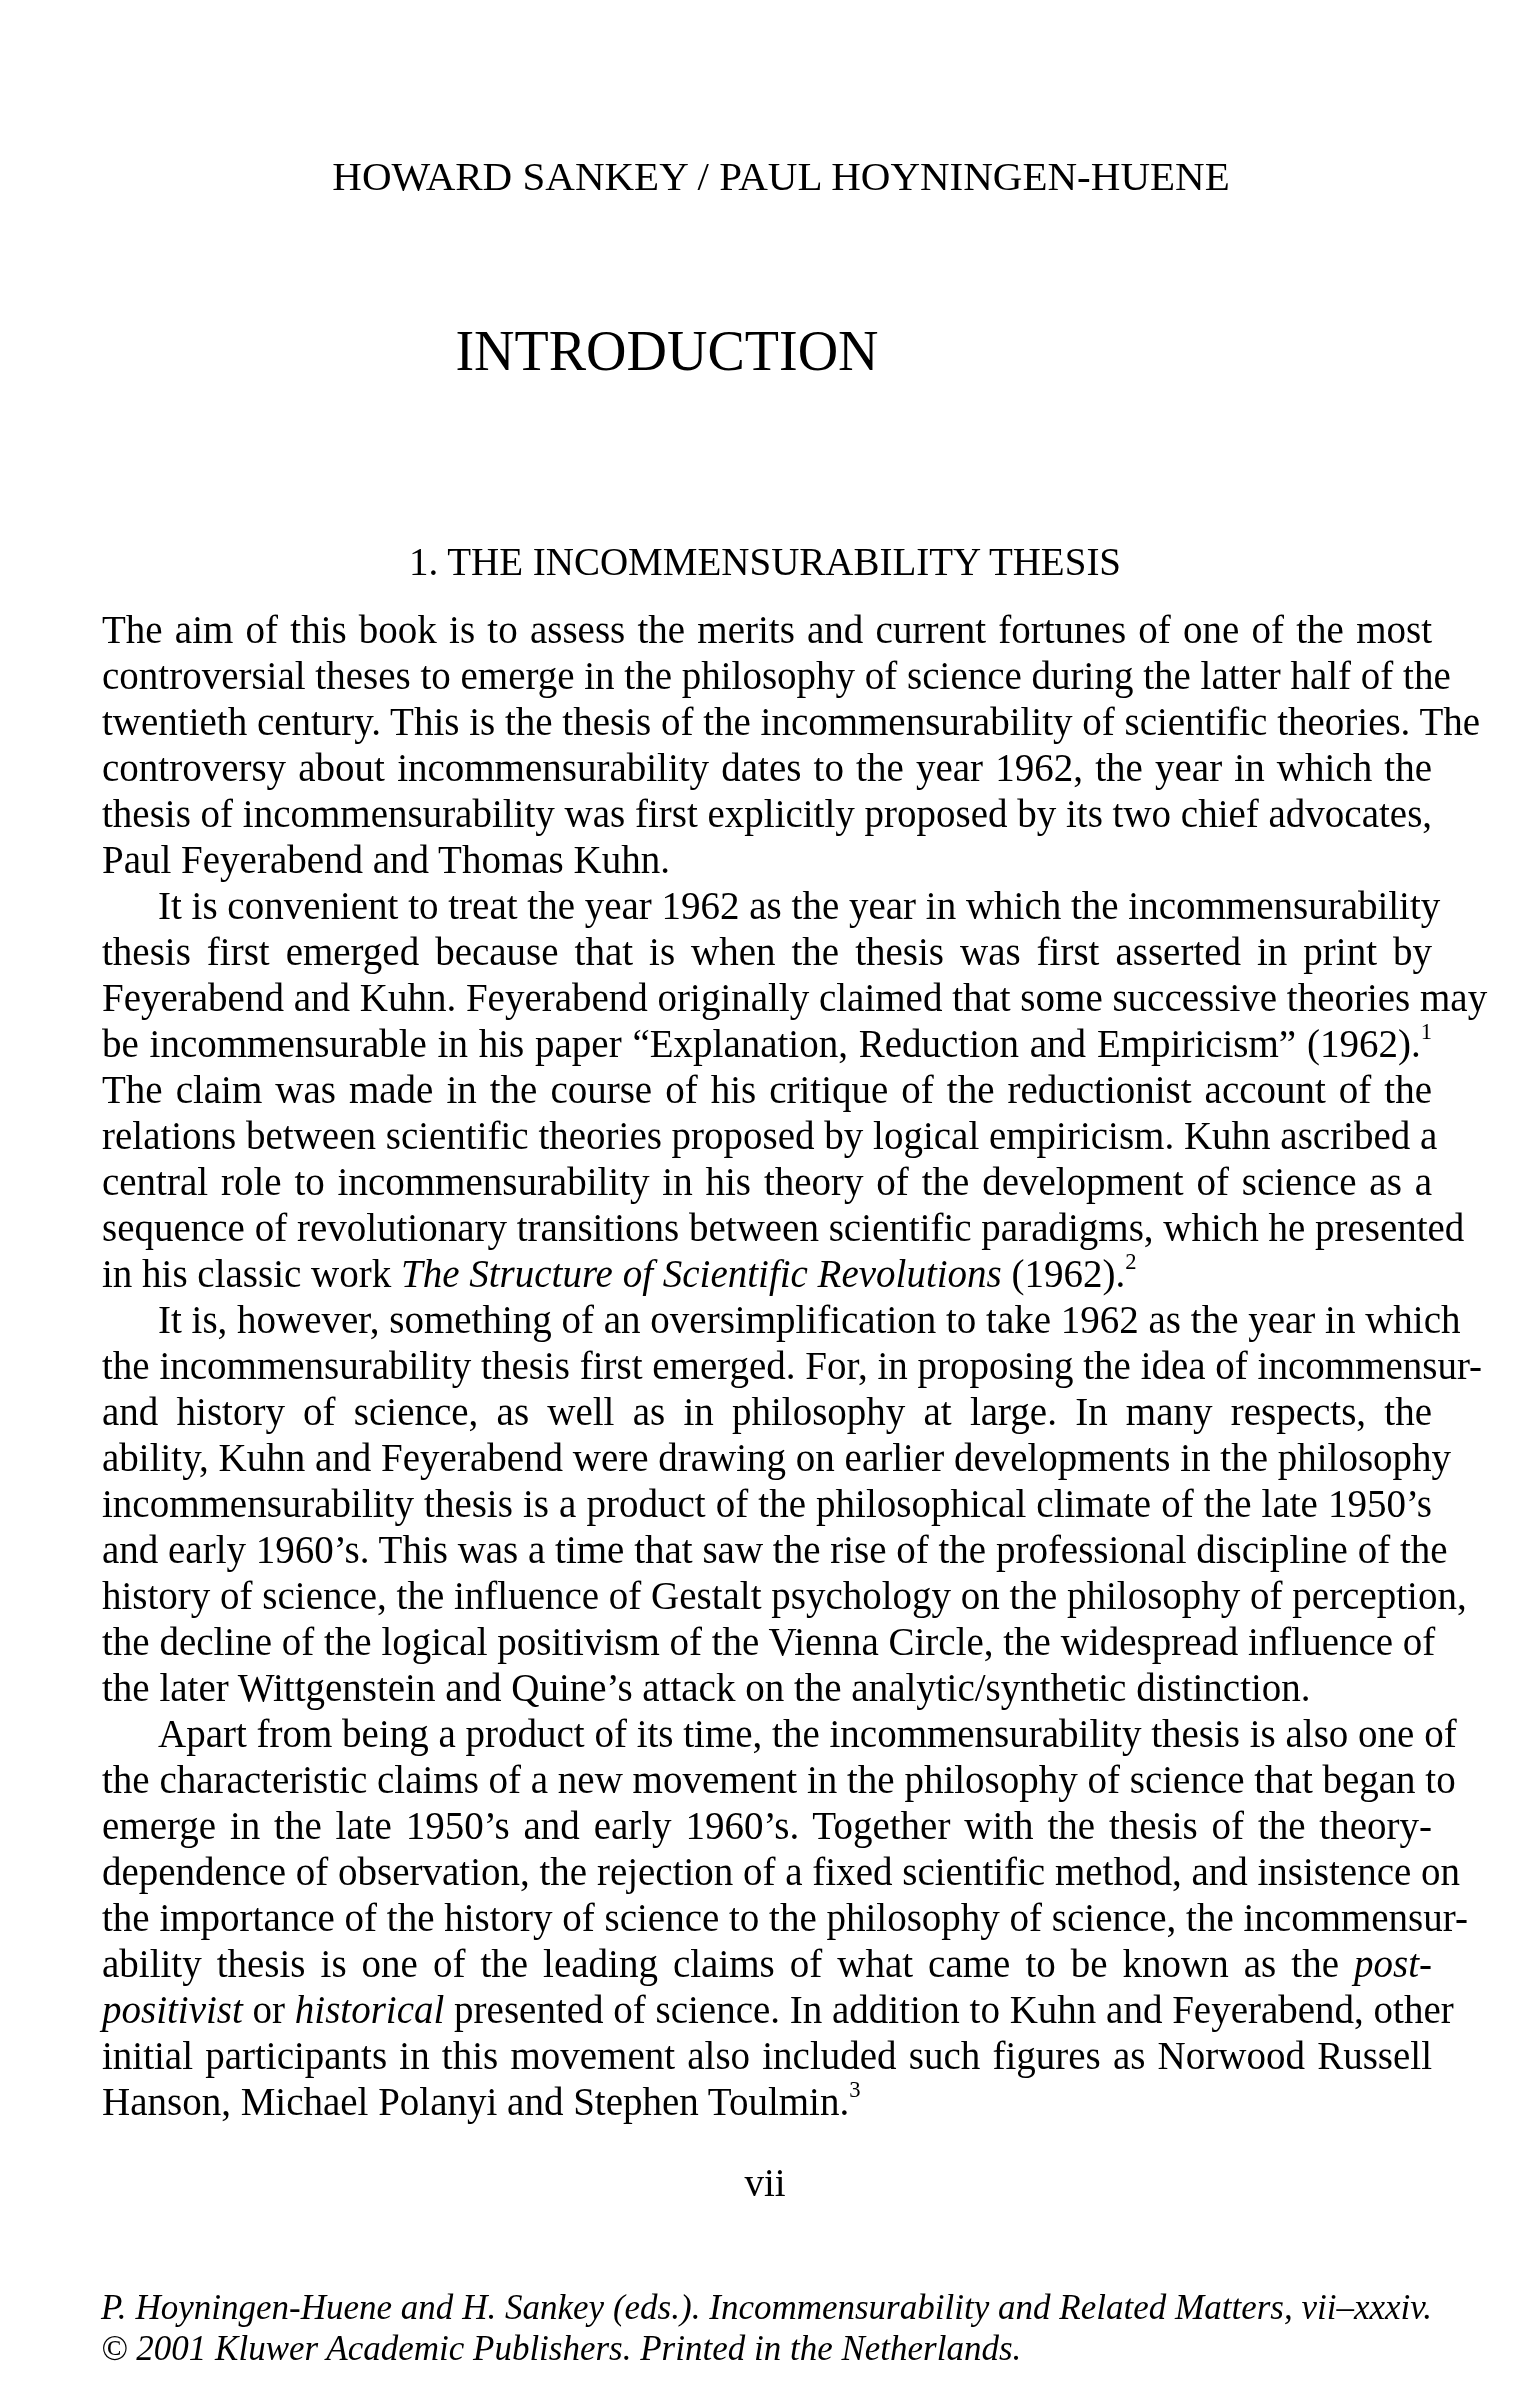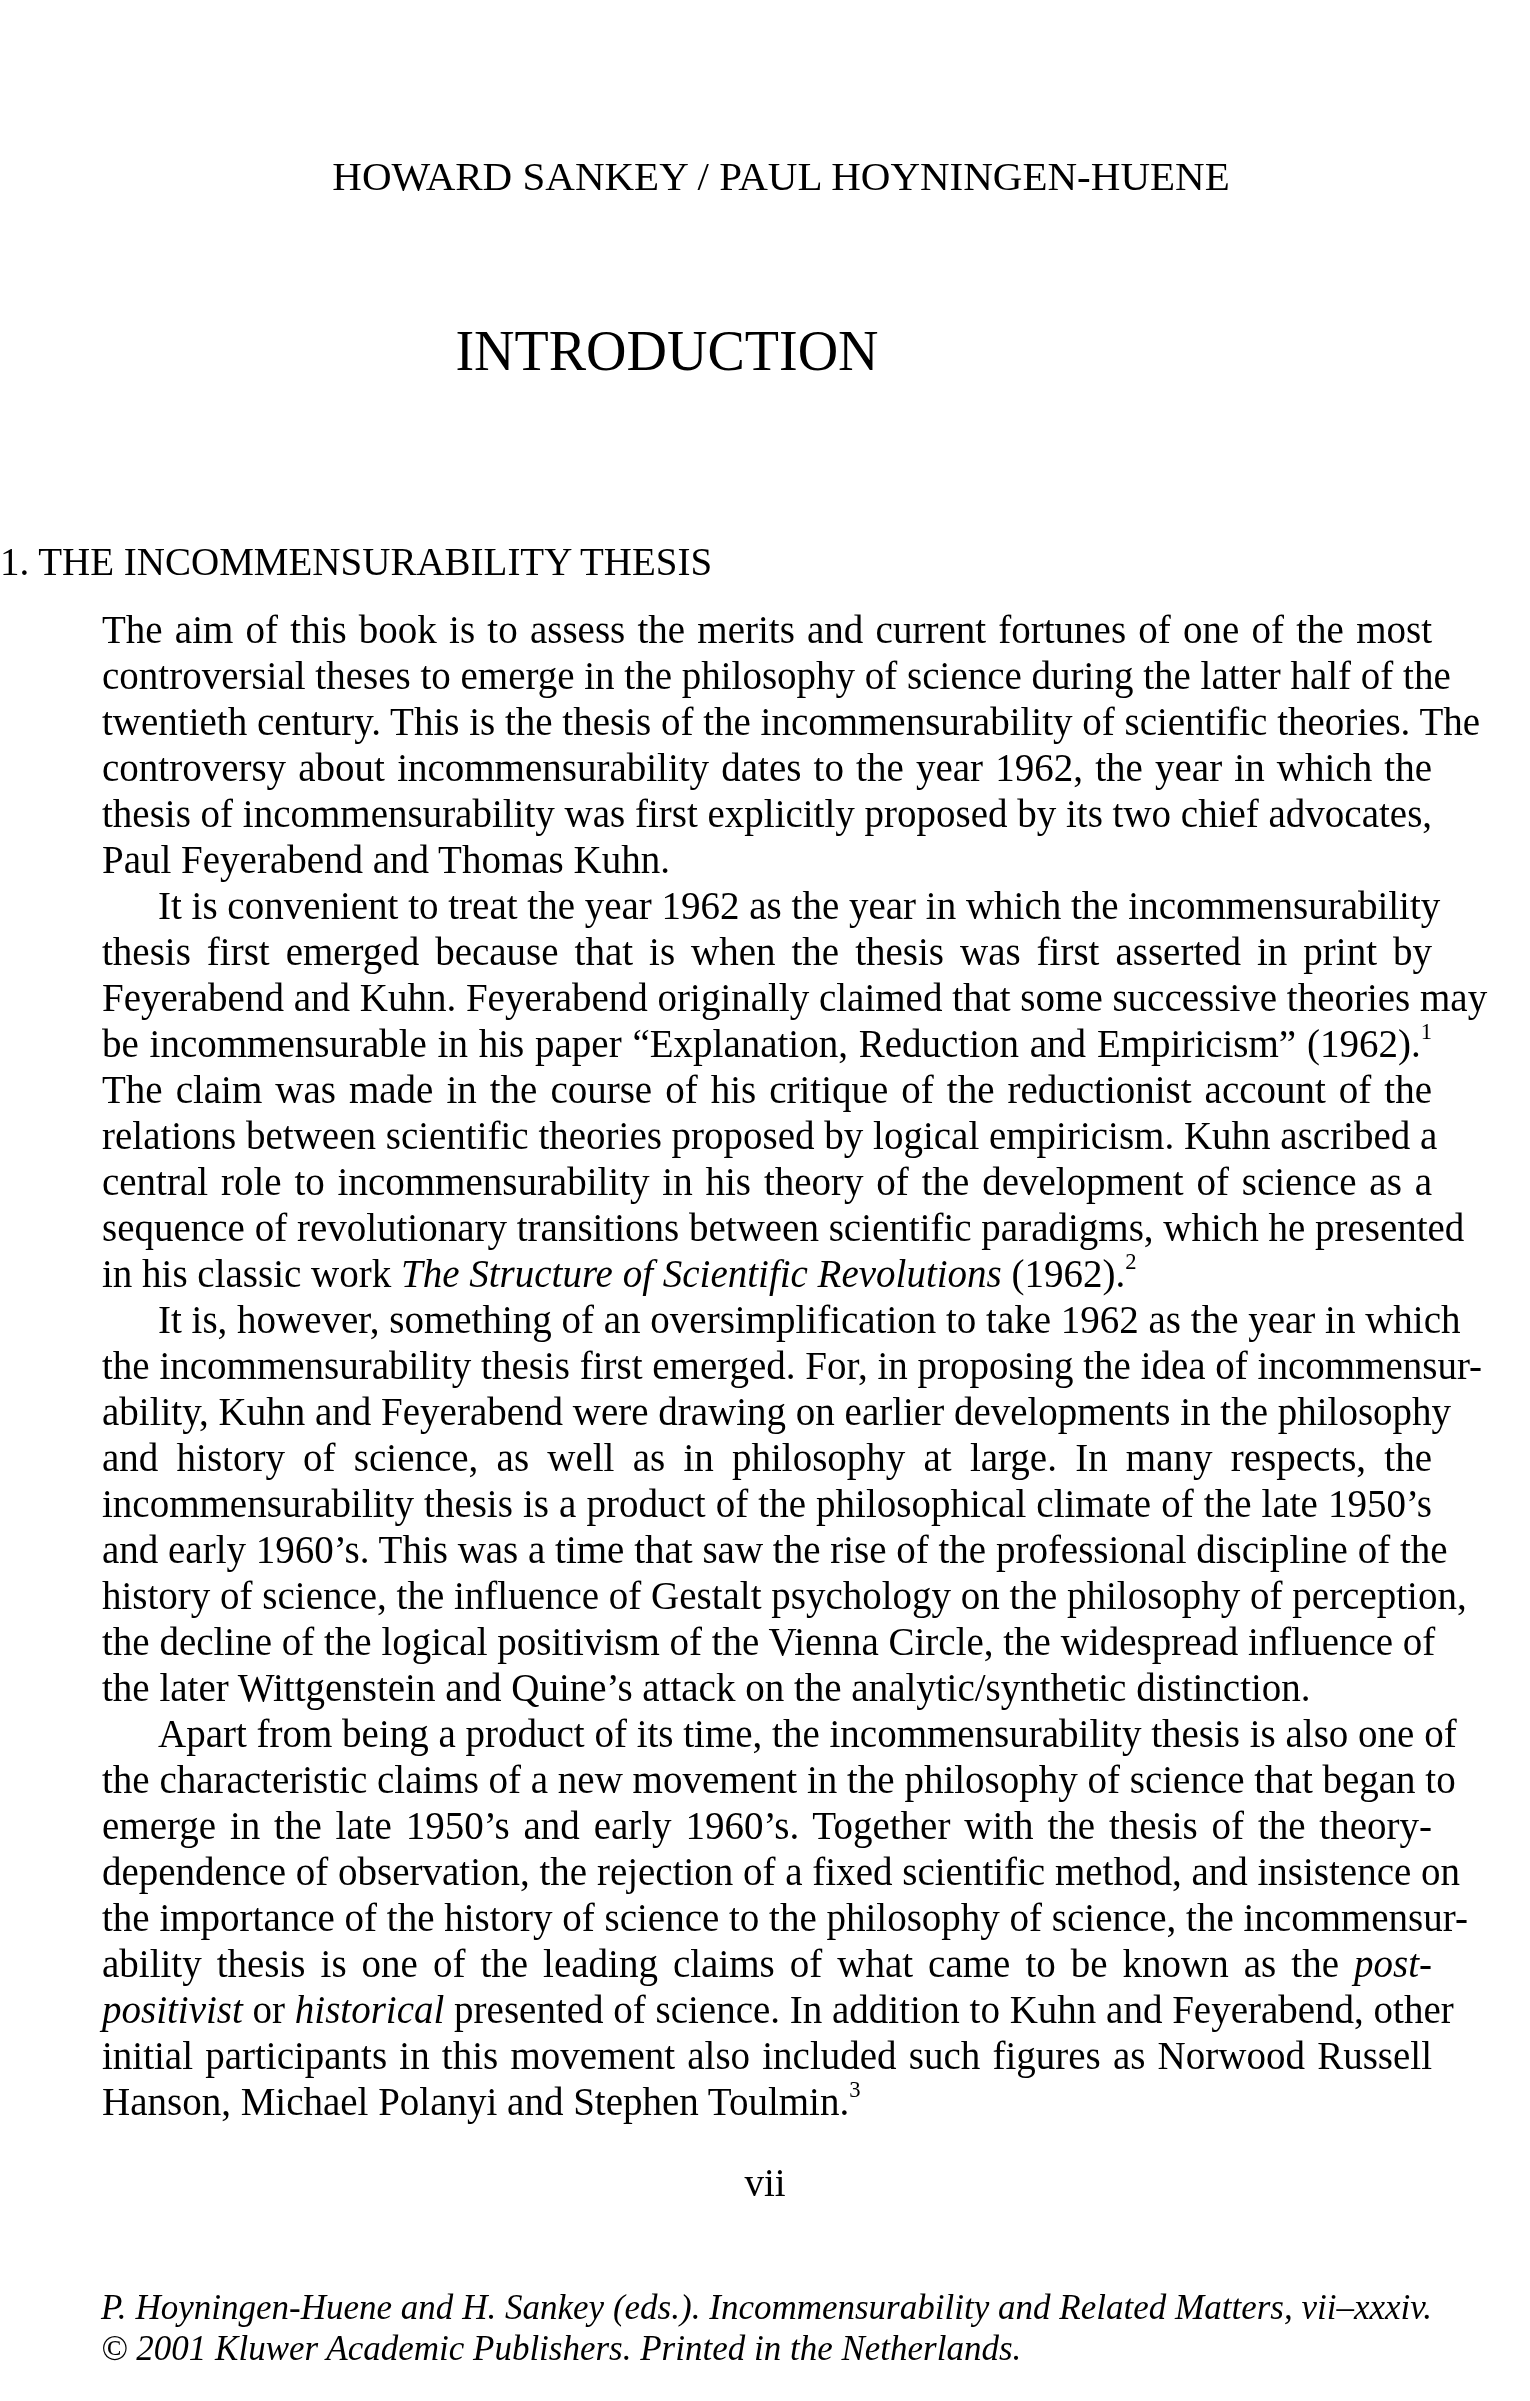--- a/index.html
+++ b/index.html
@@ -41,21 +41,21 @@
     text-align: center;
     font-size: 56px;
     line-height: 66px;
     white-space: nowrap;
   }
   .section-heading {
     position: absolute;
     left: 0;
     width: 1530px;
     top: 539px;
-    text-align: left;
+    text-align: center;
     font-size: 39px;
     line-height: 45px;
     white-space: nowrap;
   }
   .body-text {
     position: absolute;
     left: 102px;
     top: 607px;
     width: 1330px;
     font-size: 39px;
@@ -142,22 +142,22 @@
       <span class="line">The claim was made in the course of his critique of the reductionist account of the</span>
       <span class="line">relations between scientific theories proposed by logical empiricism. Kuhn ascribed a</span>
       <span class="line">central role to incommensurability in his theory of the development of science as a</span>
       <span class="line">sequence of revolutionary transitions between scientific paradigms, which he presented</span>
       <span class="line last"><span>in his classic work</span> <span class="ital">The Structure of Scientific Revolutions</span><span> (1962).</span><sup class="fn">2</sup></span>
     </div>
 
     <div class="paragraph">
       <span class="line indent">It is, however, something of an oversimplification to take 1962 as the year in which</span>
       <span class="line">the incommensurability thesis first emerged. For, in proposing the idea of incommensur-</span>
+      <span class="line">and history of science, as well as in philosophy at large. In many respects, the</span>
       <span class="line">ability, Kuhn and Feyerabend were drawing on earlier developments in the philosophy</span>
-      <span class="line">and history of science, as well as in philosophy at large. In many respects, the</span>
       <span class="line">incommensurability thesis is a product of the philosophical climate of the late 1950’s</span>
       <span class="line">and early 1960’s. This was a time that saw the rise of the professional discipline of the</span>
       <span class="line">history of science, the influence of Gestalt psychology on the philosophy of perception,</span>
       <span class="line">the decline of the logical positivism of the Vienna Circle, the widespread influence of</span>
       <span class="line last">the later Wittgenstein and Quine’s attack on the analytic/synthetic distinction.</span>
     </div>
 
     <div class="paragraph">
       <span class="line indent">Apart from being a product of its time, the incommensurability thesis is also one of</span>
       <span class="line">the characteristic claims of a new movement in the philosophy of science that began to</span>

